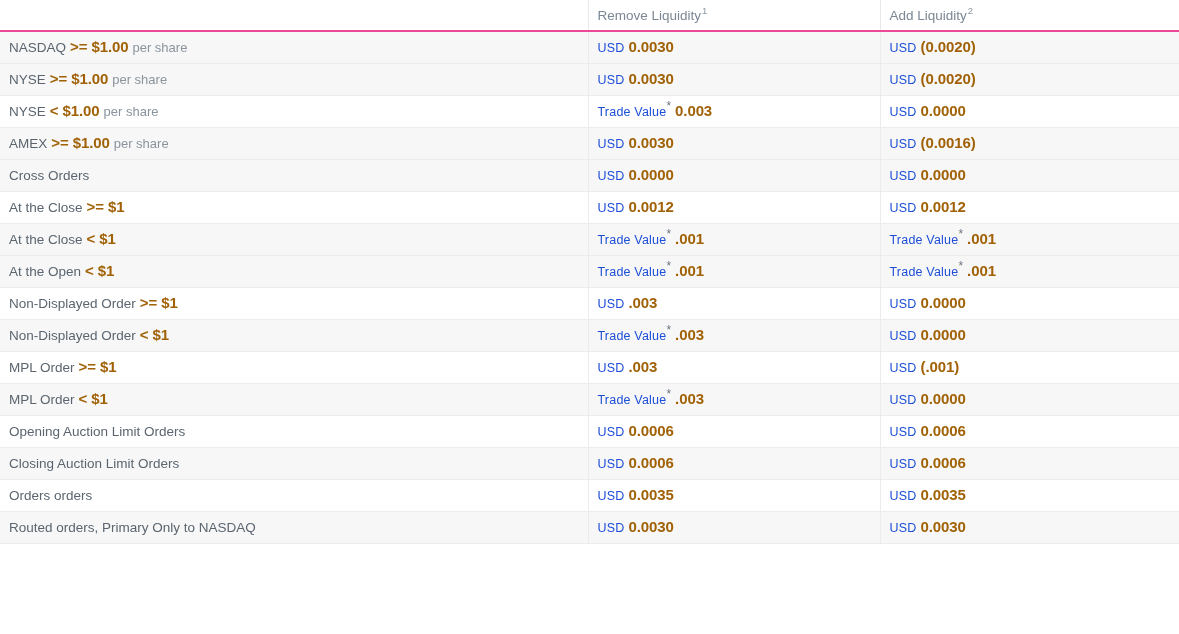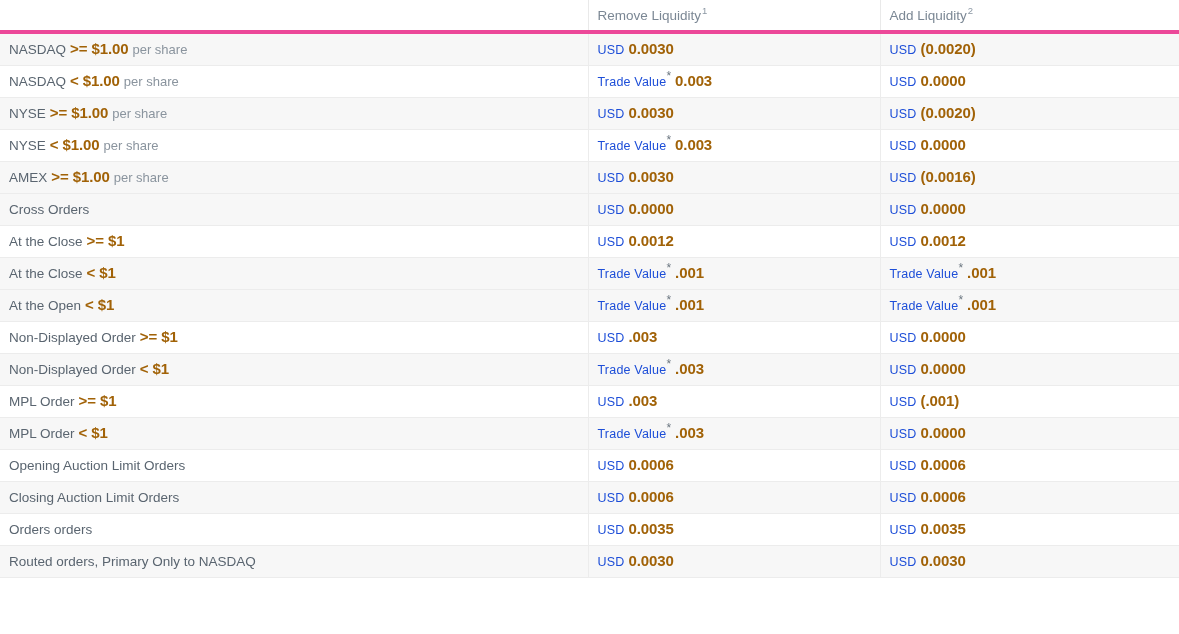--- a/index.html
+++ b/index.html
@@ -23,21 +23,21 @@
   }
 
   .fee-table col.c-desc  { width: 588px; }
   .fee-table col.c-remove{ width: 292px; }
   .fee-table col.c-add   { width: 299px; }
 
   .fee-table thead th {
     height: 30px;
     padding: 0 0 0 9px;
     background: #ffffff;
-    border-bottom: 4px solid #ec4899;
+    border-bottom: 2px solid #ec4899;
     border-right: 1px solid #e9e9e9;
     text-align: left;
     vertical-align: middle;
     font-weight: normal;
     font-size: 13.5px;
     color: #7b8794;
     white-space: nowrap;
   }
   .fee-table thead th.first-head {
     border-right: 1px solid #e9e9e9;
@@ -116,25 +116,20 @@
         <span>Add Liquidity</span><sup>2</sup>
       </th>
     </tr>
   </thead>
   <tbody id="table-body">
       <tr class="odd">
         <td><span class="lbl">NASDAQ</span><span class="sp"></span><span class="strong">&gt;= $1.00</span><span class="sp"></span><span class="muted">per share</span></td>
         <td><span class="unit">USD</span><span class="sp"></span><span class="strong">0.0030</span></td>
         <td><span class="unit">USD</span><span class="sp"></span><span class="strong">(0.0020)</span></td>
       </tr>
-      <tr class="even">
-        <td><span class="lbl">NASDAQ</span><span class="sp"></span><span class="strong">&lt; $1.00</span><span class="sp"></span><span class="muted">per share</span></td>
-        <td><span class="unit">Trade Value</span><sup class="star">*</sup><span class="sp"></span><span class="strong">0.003</span></td>
-        <td><span class="unit">USD</span><span class="sp"></span><span class="strong">0.0000</span></td>
-      </tr>
       <tr class="odd">
         <td><span class="lbl">NYSE</span><span class="sp"></span><span class="strong">&gt;= $1.00</span><span class="sp"></span><span class="muted">per share</span></td>
         <td><span class="unit">USD</span><span class="sp"></span><span class="strong">0.0030</span></td>
         <td><span class="unit">USD</span><span class="sp"></span><span class="strong">(0.0020)</span></td>
       </tr>
       <tr class="even">
         <td><span class="lbl">NYSE</span><span class="sp"></span><span class="strong">&lt; $1.00</span><span class="sp"></span><span class="muted">per share</span></td>
         <td><span class="unit">Trade Value</span><sup class="star">*</sup><span class="sp"></span><span class="strong">0.003</span></td>
         <td><span class="unit">USD</span><span class="sp"></span><span class="strong">0.0000</span></td>
       </tr>

